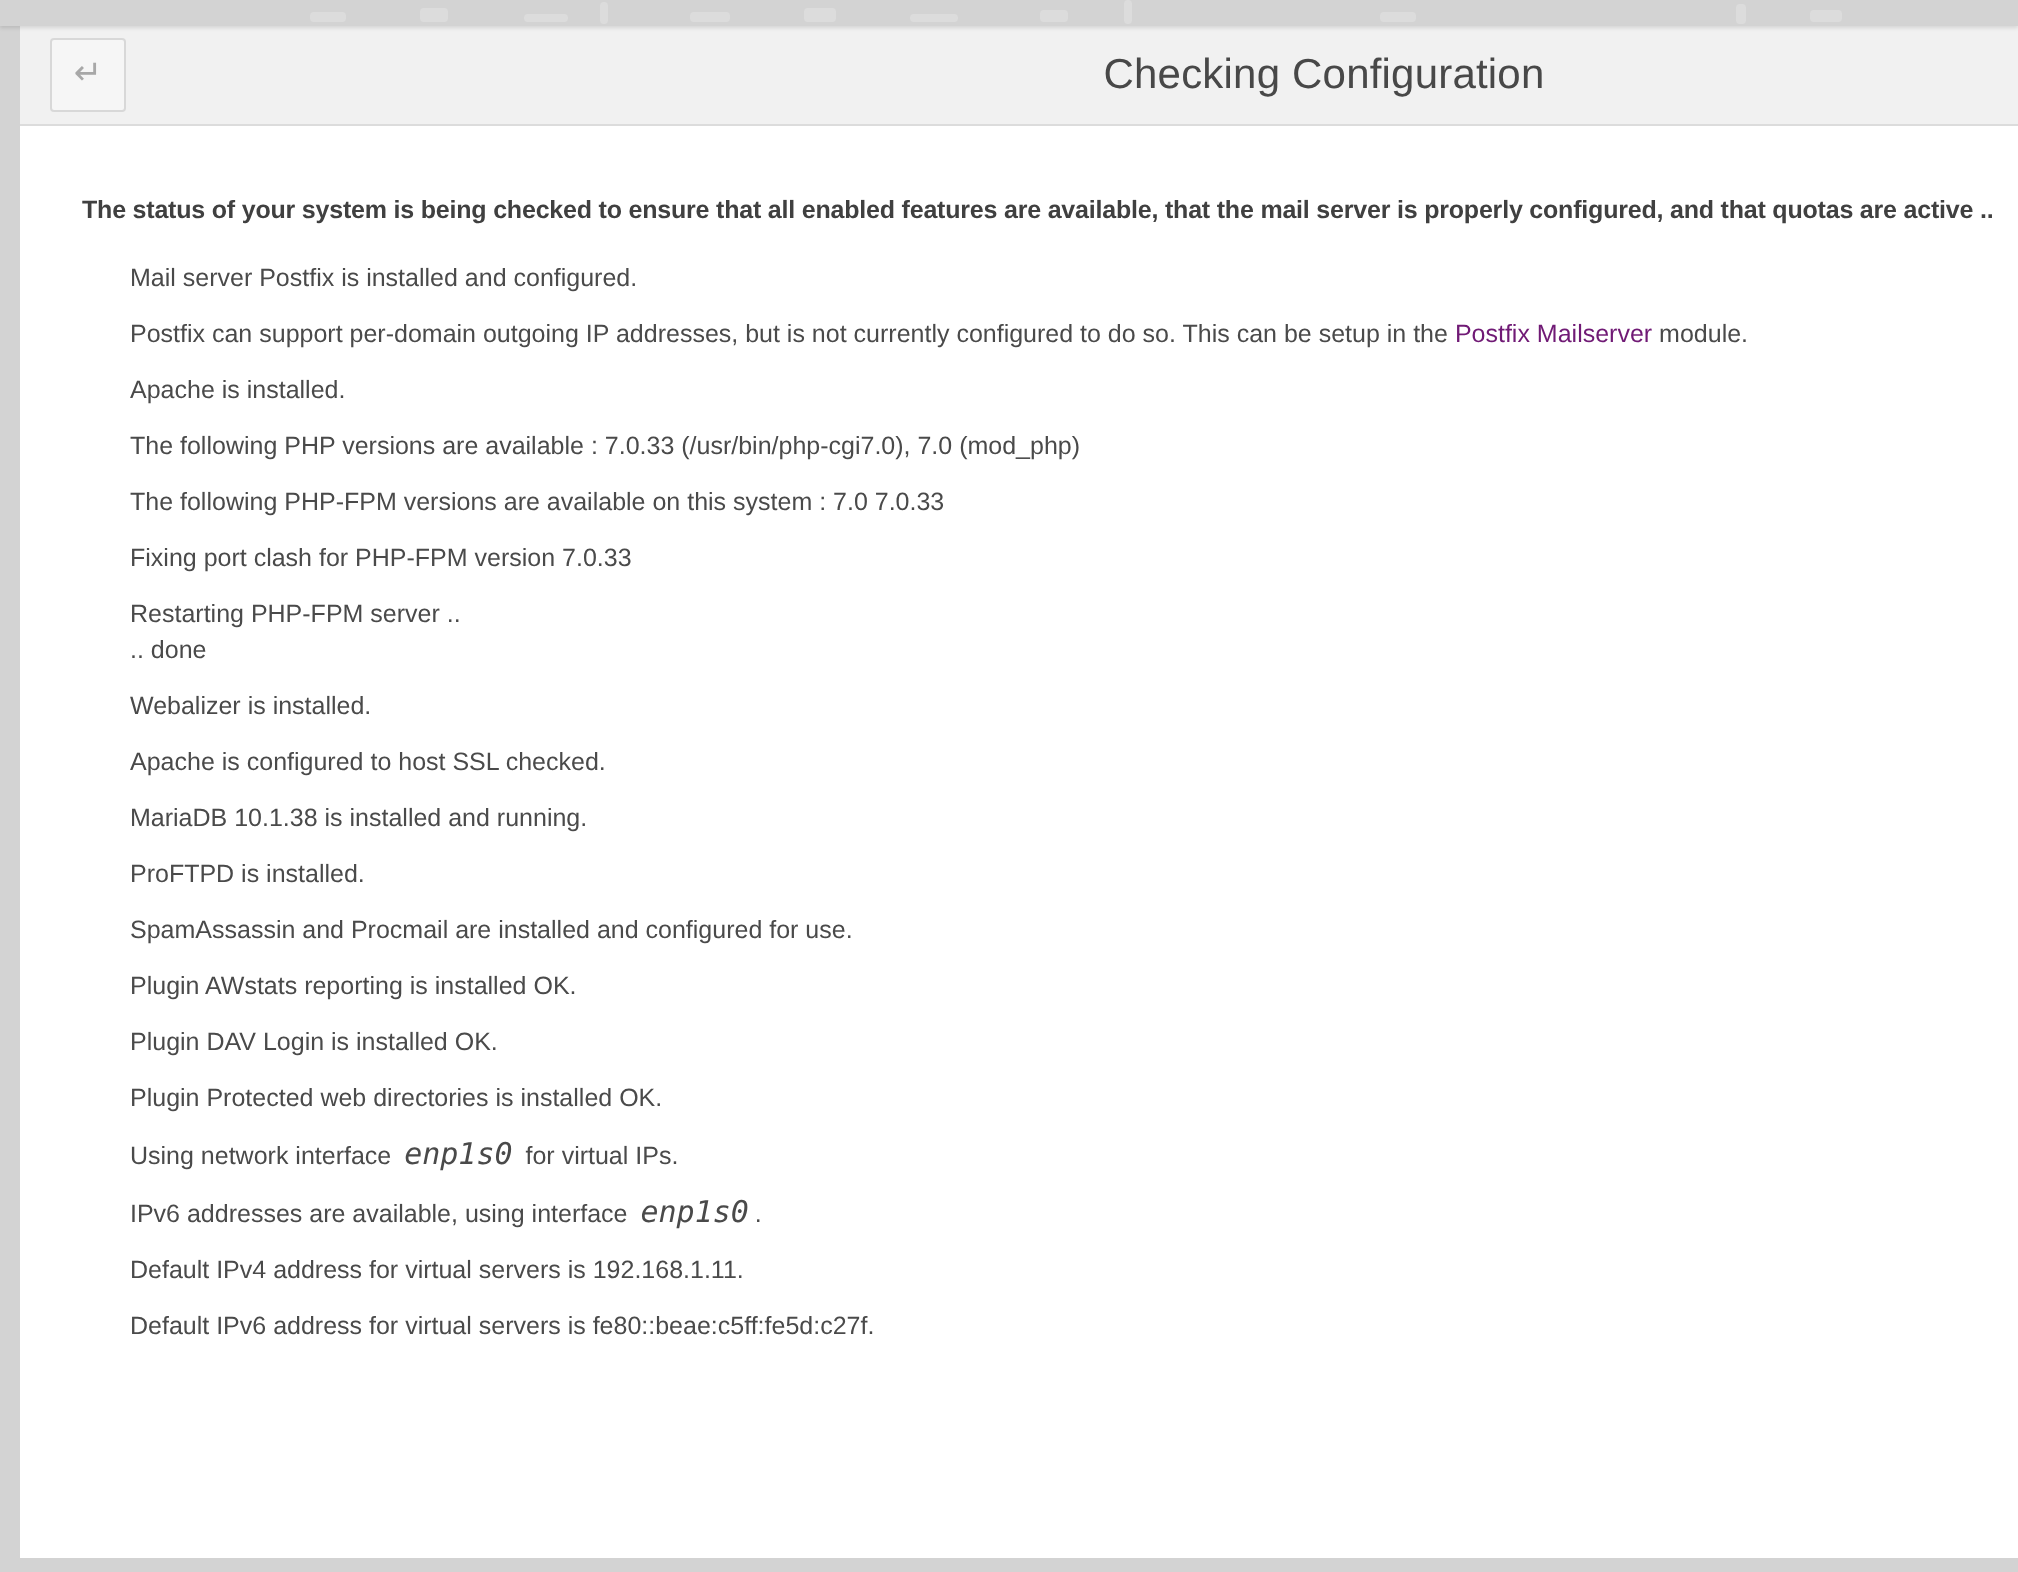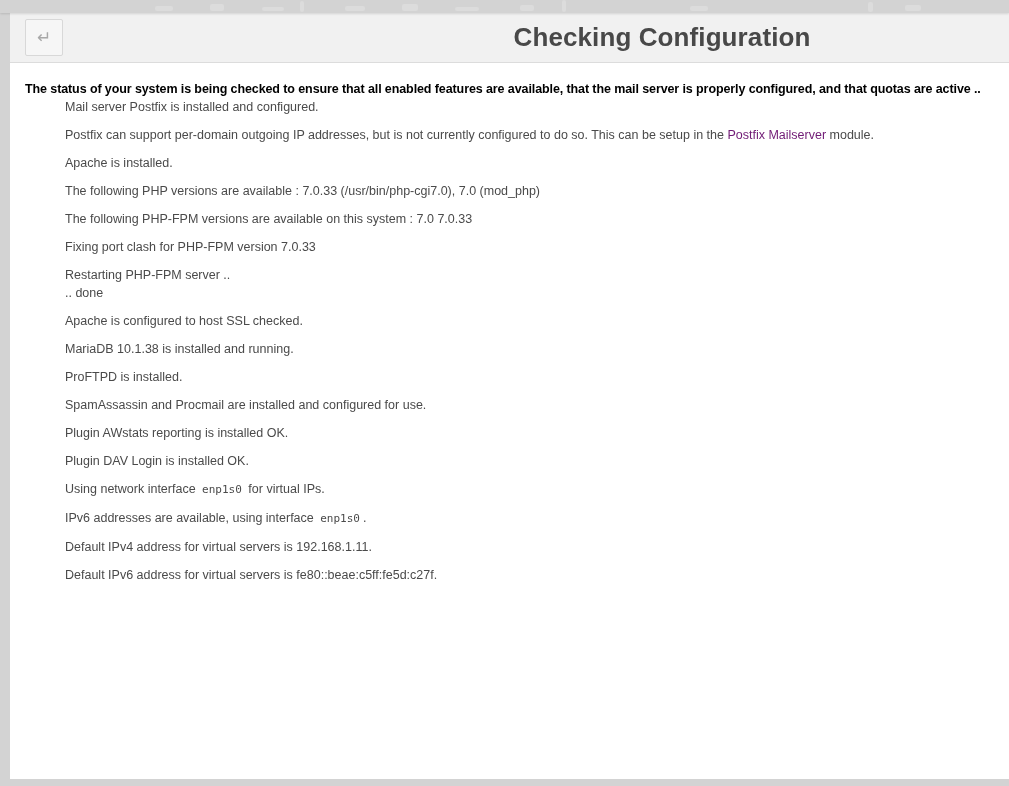--- a/index.html
+++ b/index.html
@@ -28,37 +28,37 @@
     display:flex;align-items:center;justify-content:center;
     cursor:pointer;box-sizing:border-box;padding:0;
   }
   .back-button .glyph{
     color:#a8a8a8;font-size:17px;line-height:1;
     font-family:"DejaVu Sans",sans-serif;
   }
   .page-title{
     position:absolute;left:452px;top:0;width:400px;height:49px;
     display:flex;align-items:center;justify-content:center;
-    font-size:26px;font-weight:700;color:#484848;letter-spacing:0.1px;
+    font-size:21px;font-weight:400;color:#484848;letter-spacing:0.1px;
     white-space:nowrap;
   }
   .content{padding:17px 15px 0 15px;}
   .intro{
-    margin:0;font-size:12.5px;font-weight:bold;color:#000000;
+    margin:16px;font-size:12.5px;font-weight:bold;color:#404040;
     line-height:18px;letter-spacing:-0.1px;white-space:nowrap;
   }
   .entries{margin:0 0 0 40px;}
   .entry{
     margin:0 0 10px 0;font-size:12.5px;color:#4a4a4a;line-height:18px;
   }
   .entry .line{display:block;}
   .inline-link{color:#701a75;text-decoration:none;cursor:pointer;}
   .inline-code{
-    font-family:"DejaVu Sans Mono",monospace;
-    font-size:11px;color:#4a4a4a;padding:0 3px;
+    font-family:"DejaVu Sans Mono",monospace;font-style:italic;
+    font-size:15px;color:#4a4a4a;padding:0 3px;
   }
 </style>
 </head>
 <body>
 
 <div class="screen">
 
   <div class="top-band">
     <div class="remnant" style="left:155px;top:6px;width:18px;height:5px;"></div>
     <div class="remnant" style="left:210px;top:4px;width:14px;height:7px;"></div>
@@ -104,36 +104,42 @@
             <span class="line">The following PHP-FPM versions are available on this system : 7.0 7.0.33</span>
           </p>
           <p class="entry">
             <span class="line">Fixing port clash for PHP-FPM version 7.0.33</span>
           </p>
           <p class="entry">
             <span class="line">Restarting PHP-FPM server ..</span>
             <span class="line">.. done</span>
           </p>
           <p class="entry">
+            <span class="line">Webalizer is installed.</span>
+          </p>
+          <p class="entry">
             <span class="line">Apache is configured to host SSL checked.</span>
           </p>
           <p class="entry">
             <span class="line">MariaDB 10.1.38 is installed and running.</span>
           </p>
           <p class="entry">
             <span class="line">ProFTPD is installed.</span>
           </p>
           <p class="entry">
             <span class="line">SpamAssassin and Procmail are installed and configured for use.</span>
           </p>
           <p class="entry">
             <span class="line">Plugin AWstats reporting is installed OK.</span>
           </p>
           <p class="entry">
             <span class="line">Plugin DAV Login is installed OK.</span>
+          </p>
+          <p class="entry">
+            <span class="line">Plugin Protected web directories is installed OK.</span>
           </p>
           <p class="entry">
             <span class="line">Using network interface <code class="inline-code">enp1s0</code> for virtual IPs.</span>
           </p>
           <p class="entry">
             <span class="line">IPv6 addresses are available, using interface <code class="inline-code">enp1s0</code>.</span>
           </p>
           <p class="entry">
             <span class="line">Default IPv4 address for virtual servers is 192.168.1.11.</span>
           </p>

